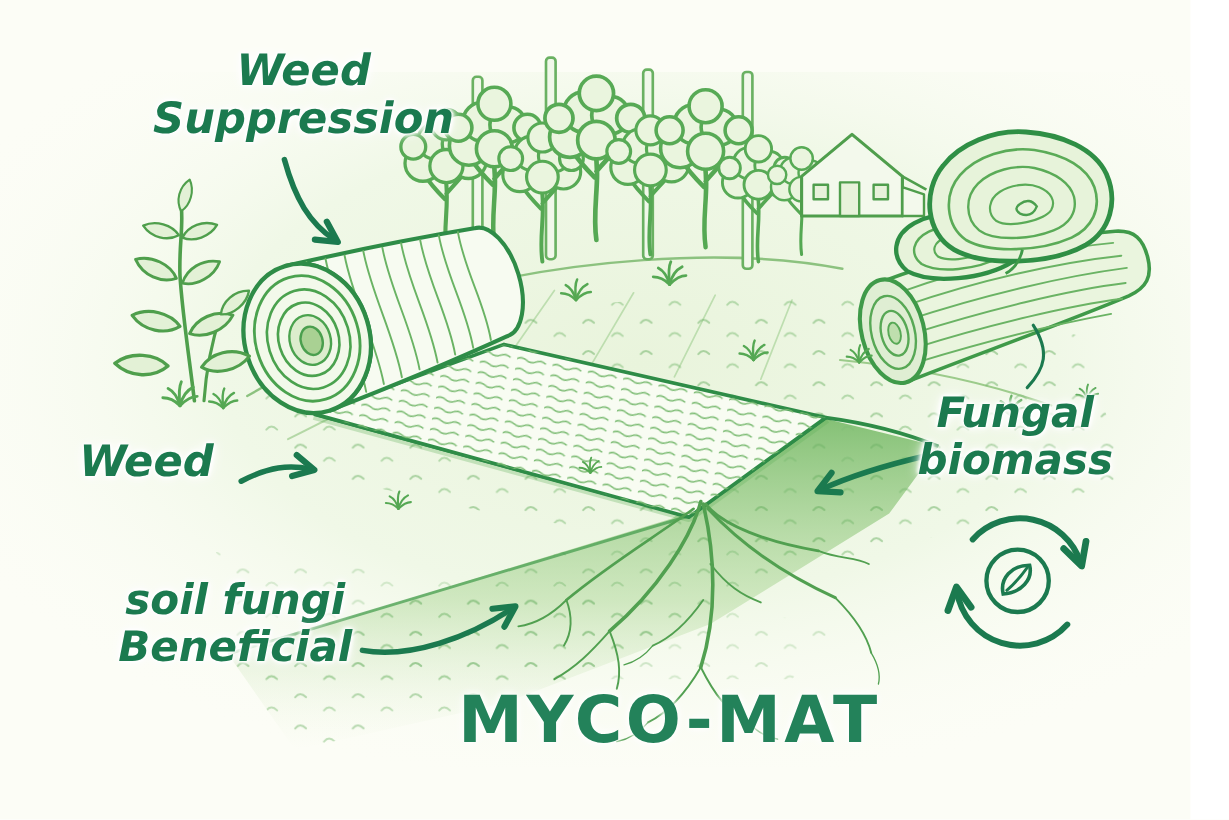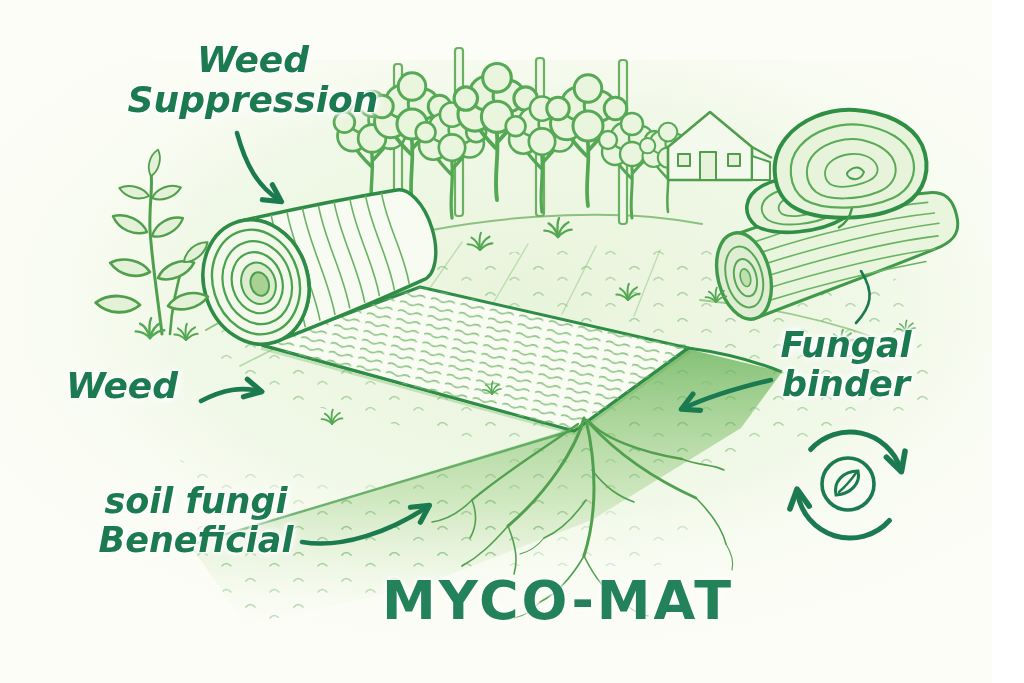--- a/index.html
+++ b/index.html
@@ -270,20 +270,20 @@
     <span>Weed</span>
   </div>
 
   <div class="label lbl-beneficial">
     <span>soil fungi</span>
     <span>Beneficial</span>
   </div>
 
   <div class="label lbl-fungal">
     <span>Fungal</span>
-    <span>binder</span>
+    <span>biomass</span>
   </div>
 
   <div class="label lbl-biodeg">
   </div>
 
   <div class="title">MYCO-MAT</div>
 </div>
 
 </body></html>

